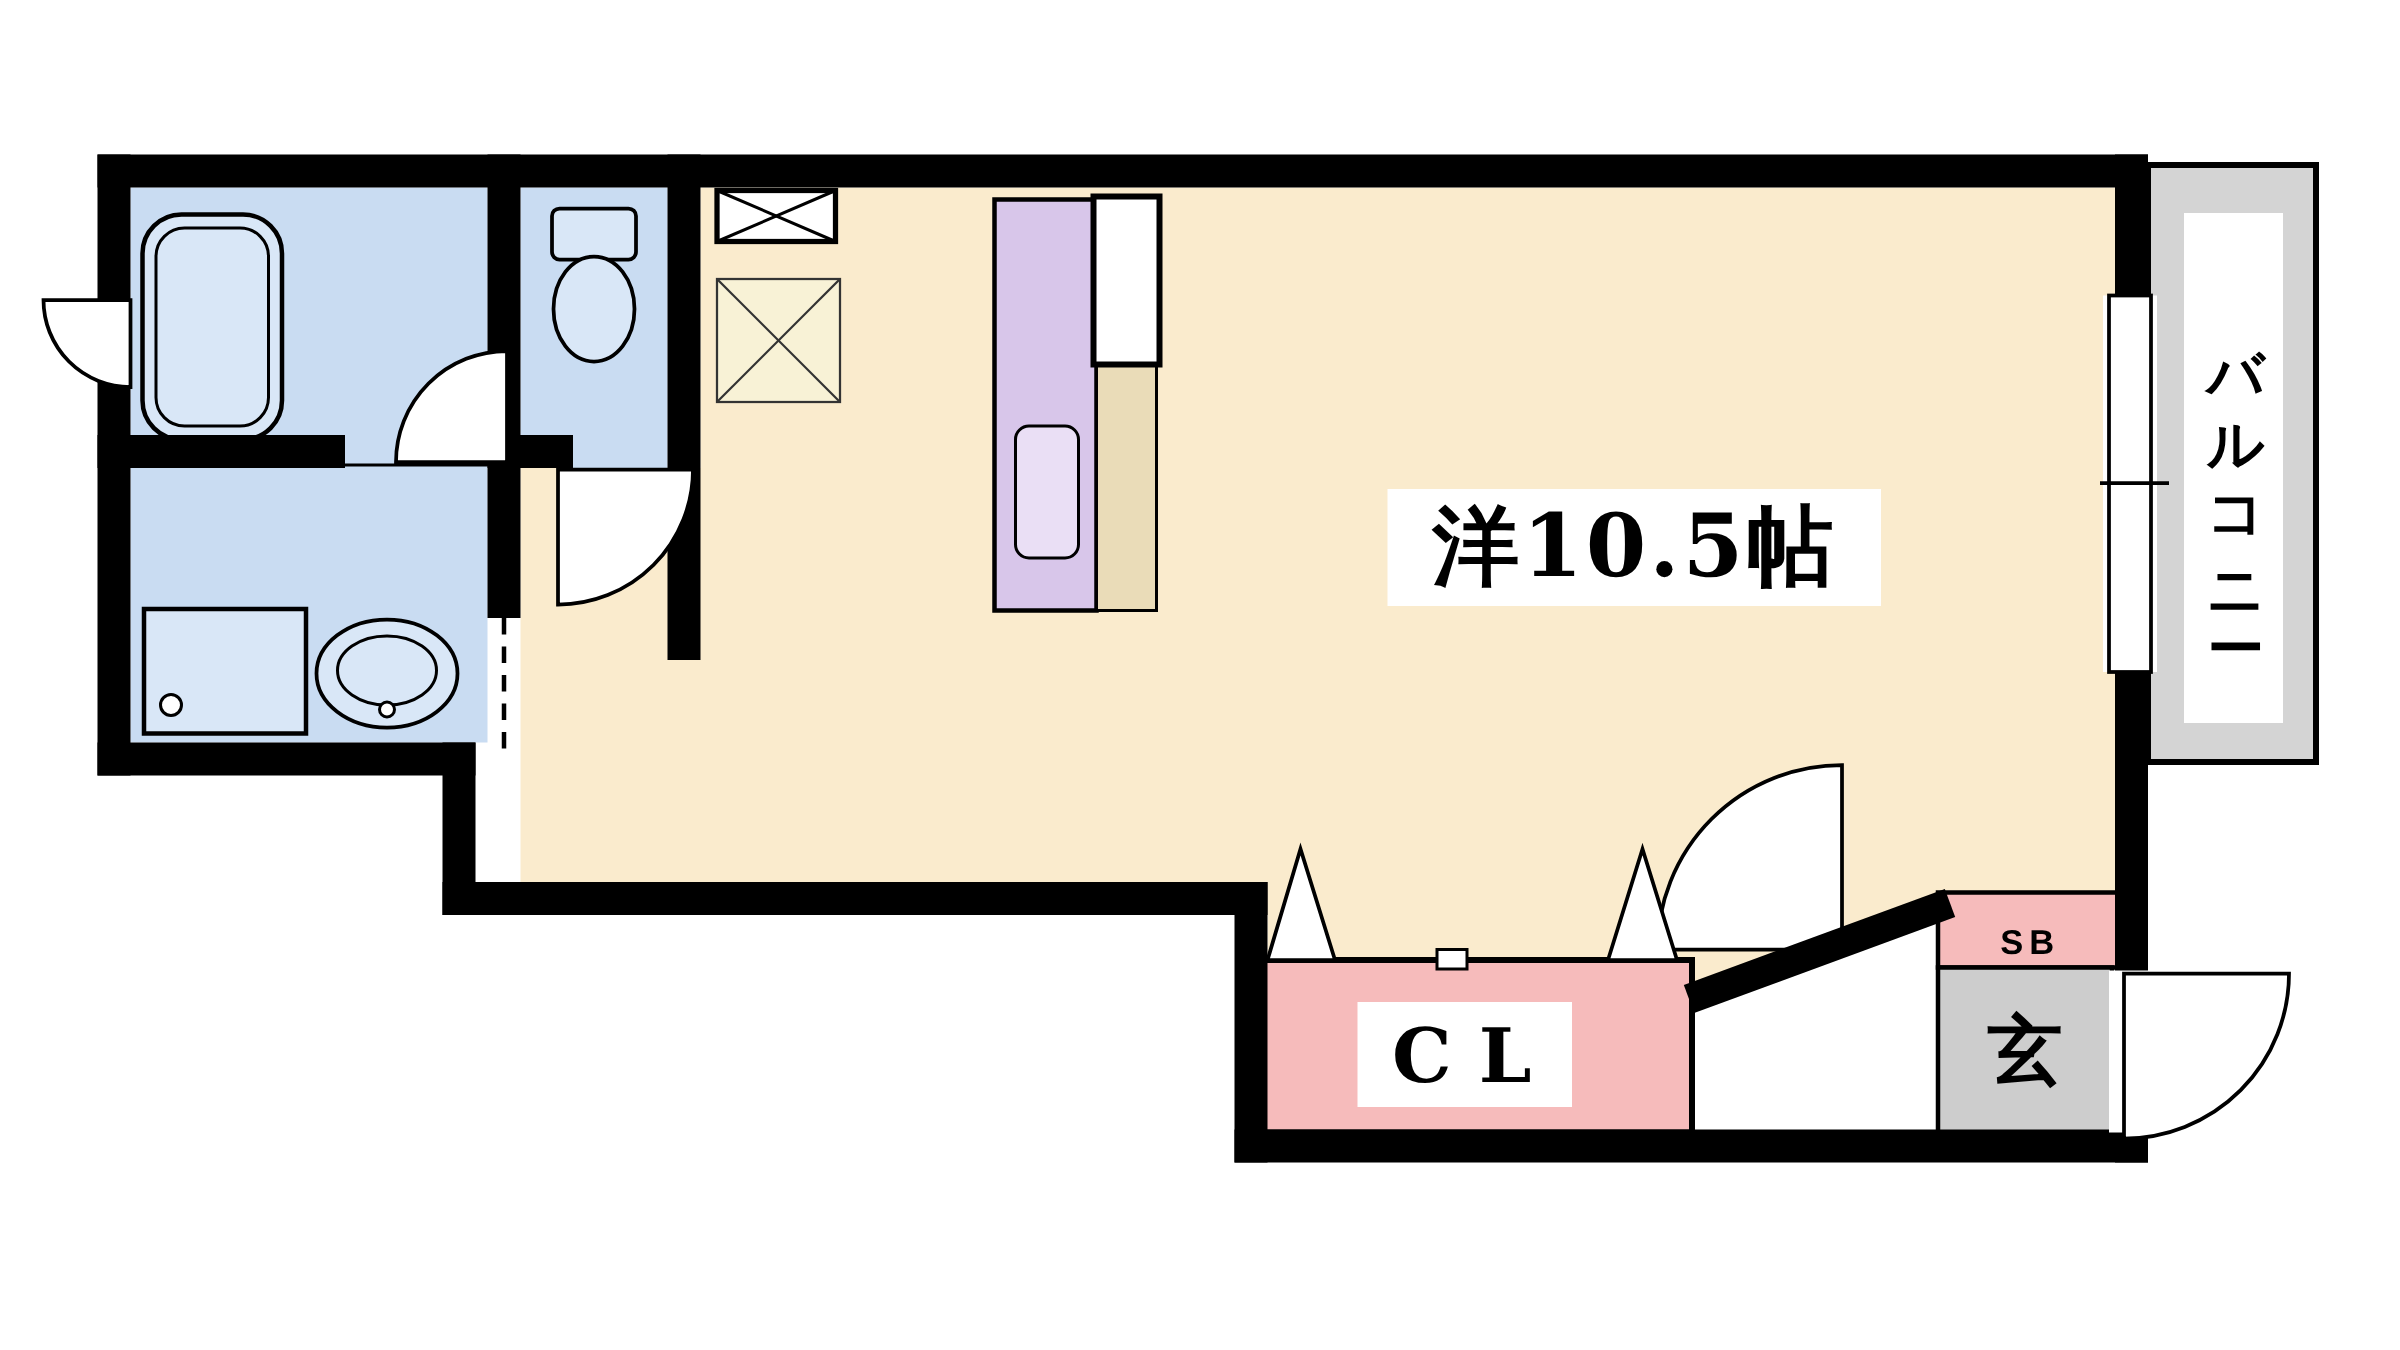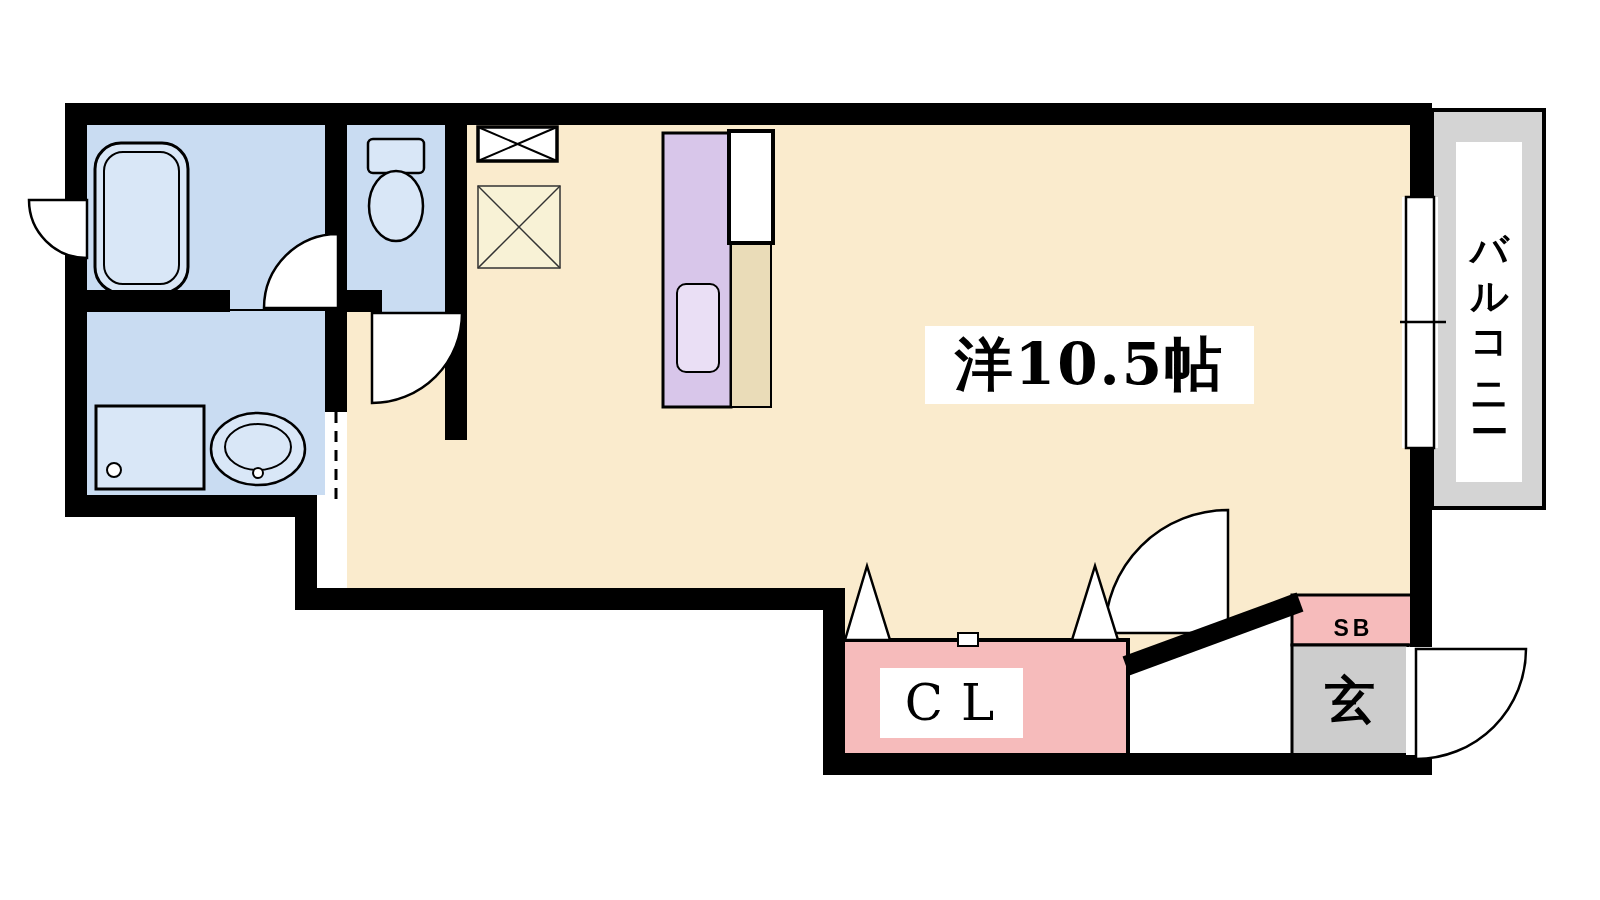--- a/index.html
+++ b/index.html
@@ -8,23 +8,23 @@
     font-family:"Liberation Sans",sans-serif;
   }
   .stage svg{position:absolute;left:0;top:0;}
   .label{position:absolute;color:#000;display:flex;align-items:center;justify-content:center;}
   .label-mainroom{
     left:925px;top:326px;width:329px;height:78px;background:#ffffff;
     font-family:"DejaVu Serif","Liberation Serif",serif;
     font-size:58px;font-weight:bold;letter-spacing:2px;
   }
   .label-cl{
-    left:880px;top:668px;width:143px;height:70px;background:#ffffff;
+    left:905px;top:668px;width:143px;height:70px;background:#ffffff;
     font-family:"DejaVu Serif","Liberation Serif",serif;
-    font-size:50px;font-weight:normal;letter-spacing:18px;padding-left:14px;box-sizing:border-box;
+    font-size:50px;font-weight:bold;letter-spacing:18px;padding-left:14px;box-sizing:border-box;
   }
   .label-balcony{
     left:1456px;top:142px;width:66px;height:340px;background:#ffffff;
     writing-mode:vertical-rl;text-orientation:upright;
     font-size:38px;font-weight:bold;letter-spacing:8px;
   }
   .label-genkan{
     left:1292px;top:648px;width:116px;height:105px;
     font-size:50px;font-weight:bold;
   }

